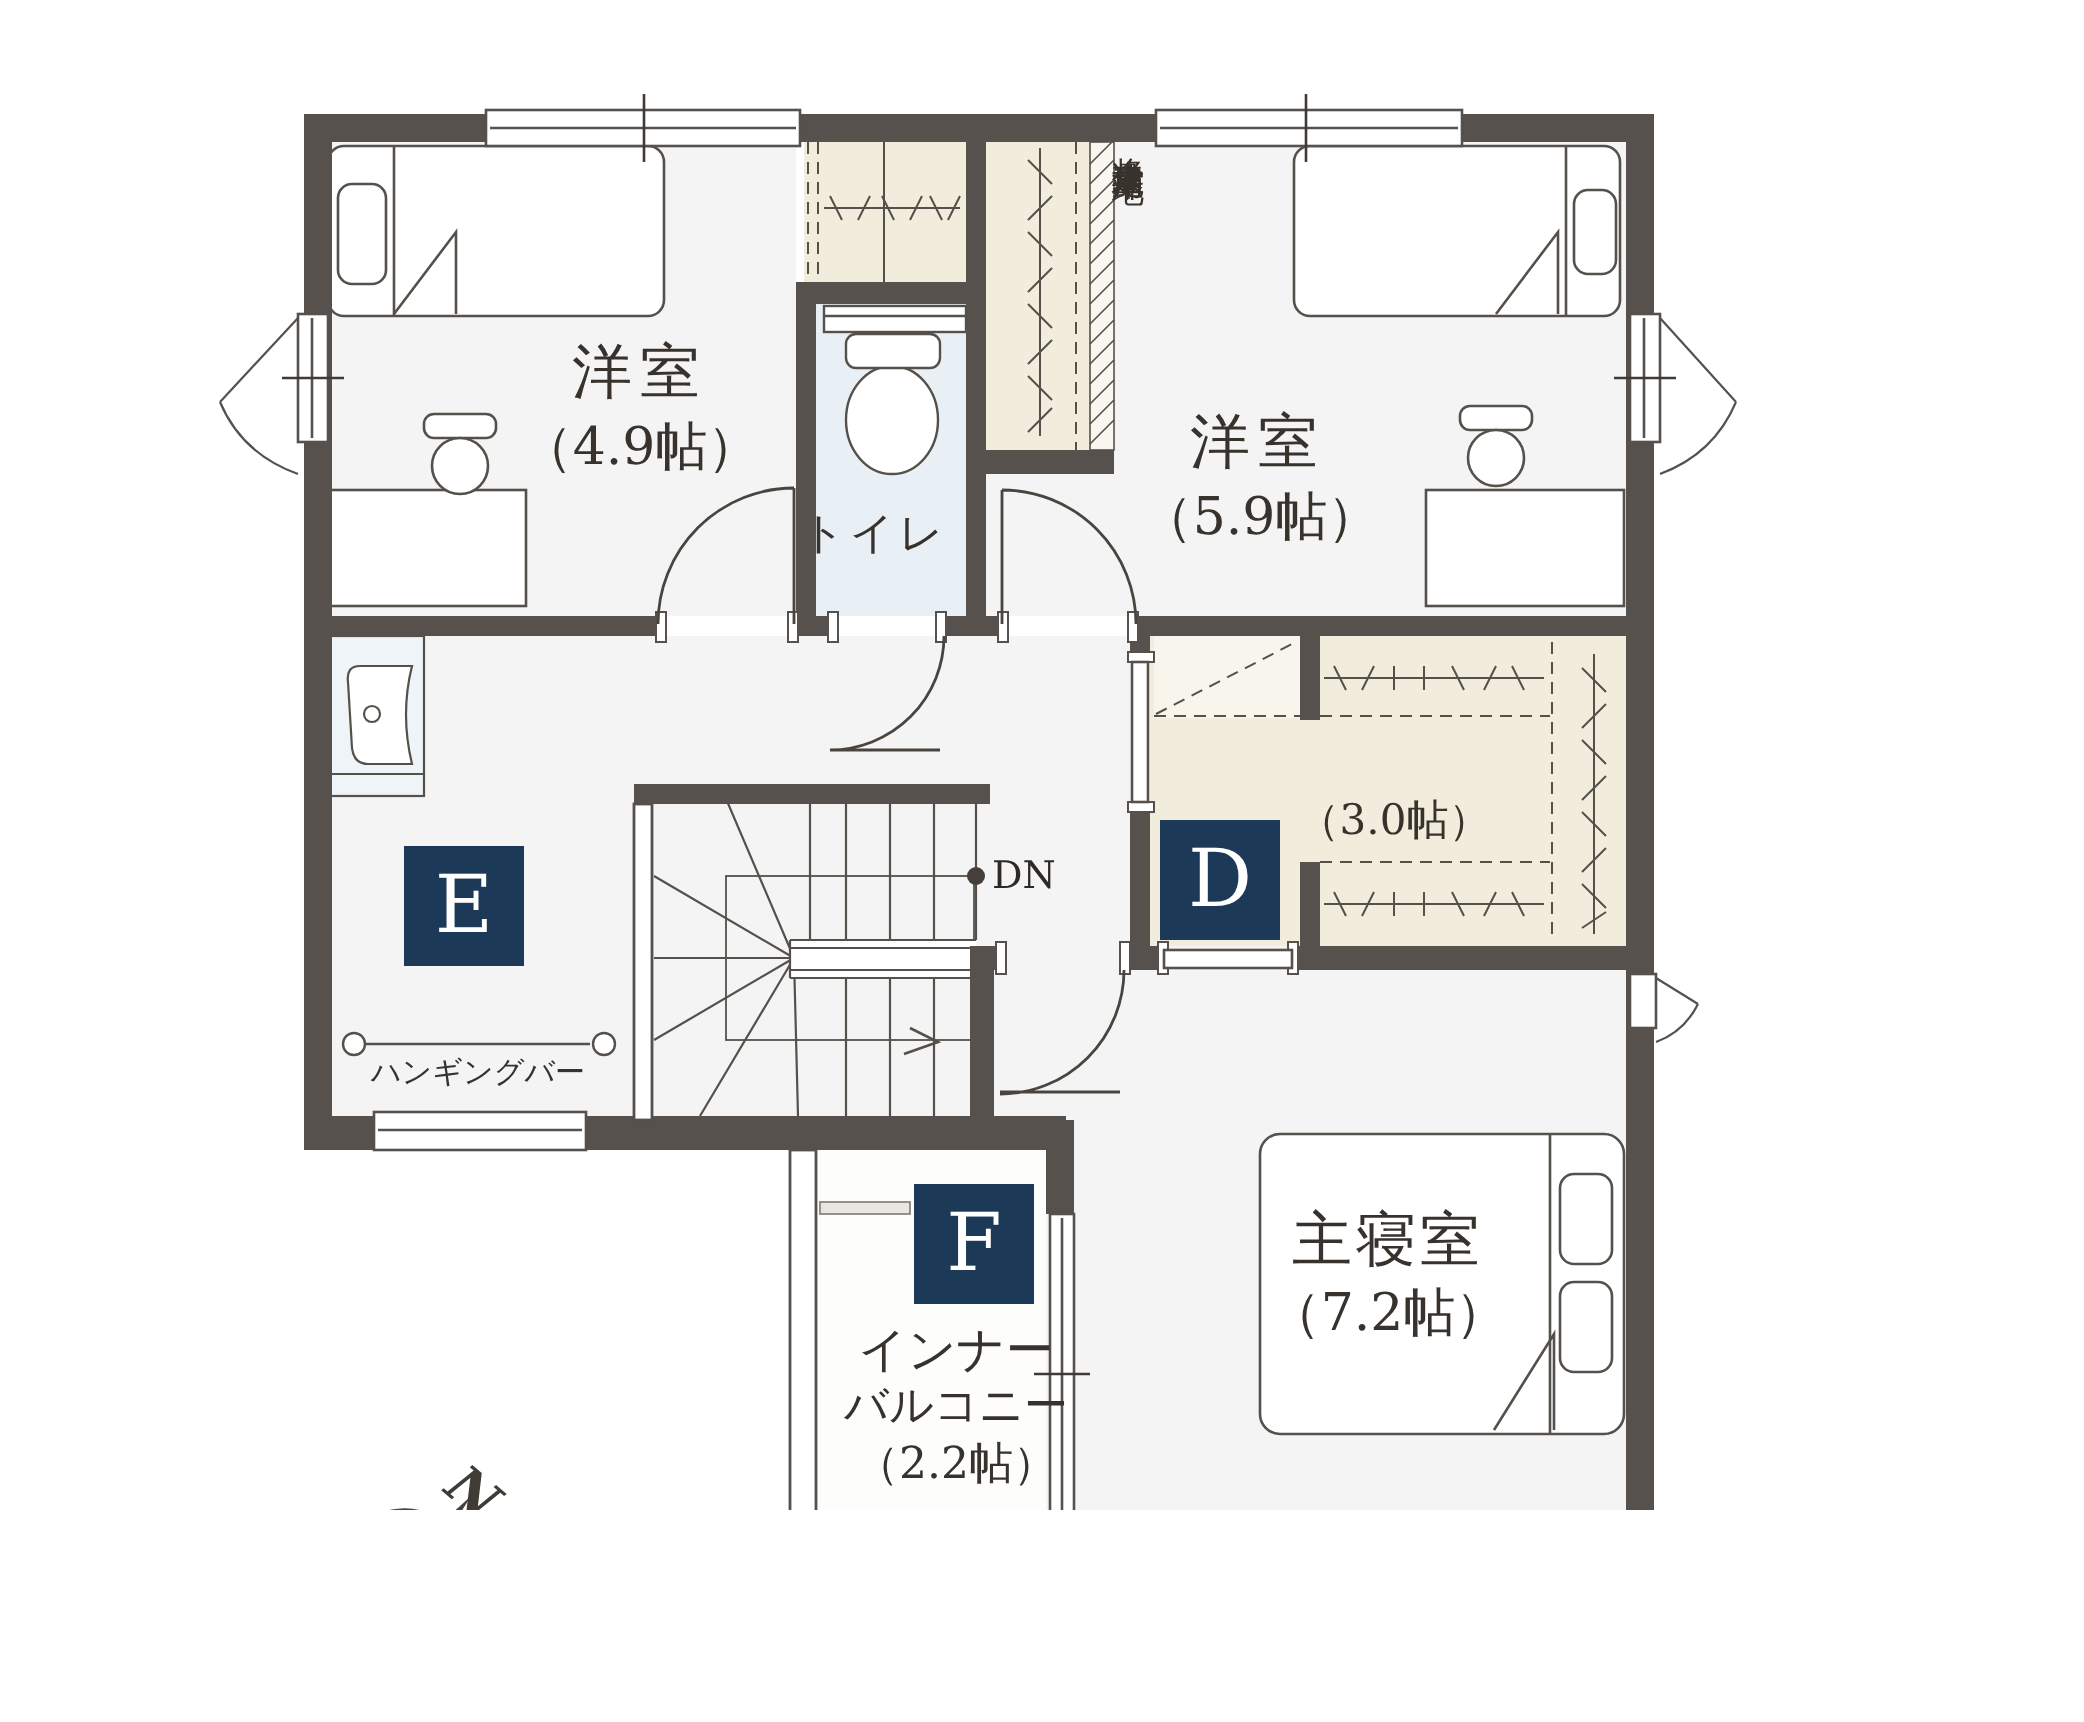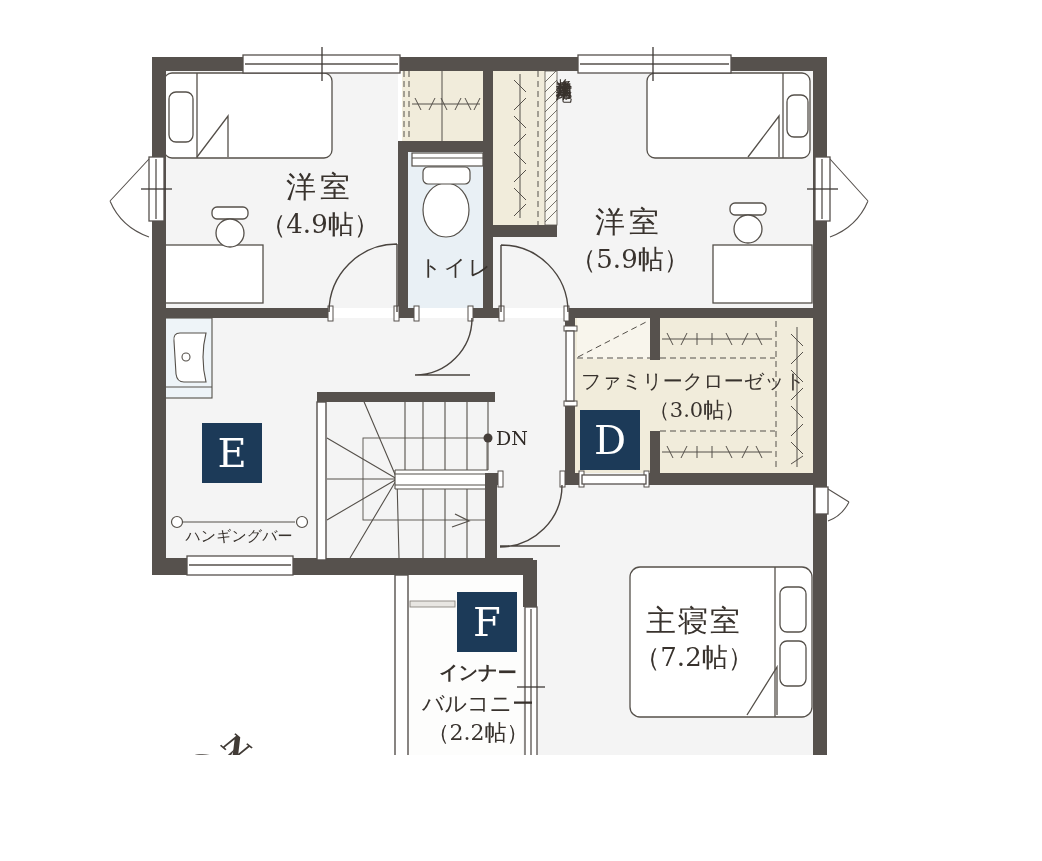--- a/index.html
+++ b/index.html
@@ -279,29 +279,28 @@
       <circle r="2.6" fill="#ffffff"></circle>
     </g>
   </svg>
 
   <div class="lbl" style="left:320px;top:170px;font-size:30px;letter-spacing:4px;">洋室</div>
   <div class="lbl" style="left:320px;top:210px;font-size:26px;">（4.9帖）</div>
 
   <div class="lbl" style="left:629px;top:205px;font-size:30px;letter-spacing:4px;">洋室</div>
   <div class="lbl" style="left:630px;top:245px;font-size:26px;text-align:right;">（5.9帖）</div>
 
-  <div class="lbl" style="left:456px;top:255px;font-size:22px;letter-spacing:2px;text-align:right;">トイレ</div>
-
-  <div class="lbl" style="left:693px;top:370px;font-size:20px;">ファミリークローゼット</div>
+  <div class="lbl" style="left:437px;top:255px;font-size:22px;letter-spacing:2px;text-align:right;">トイレ</div>
+
   <div class="lbl" style="left:697px;top:398px;font-size:21px;">（3.0帖）</div>
 
   <div class="lbl" style="left:694px;top:604px;font-size:30px;letter-spacing:2px;">主寝室</div>
   <div class="lbl" style="left:694px;top:643px;font-size:26px;">（7.2帖）</div>
 
-  <div class="lbl" style="left:478px;top:662px;font-size:19px;font-weight:bold;">インナー</div>
+  <div class="lbl" style="left:478px;top:662px;font-size:24px;">インナー</div>
   <div class="lbl" style="left:478px;top:691px;font-size:22px;">バルコニー</div>
   <div class="lbl" style="left:478px;top:720px;font-size:22px;">（2.2帖）</div>
 
   <div class="lbl" style="left:239px;top:528px;font-size:15px;">ハンギングバー</div>
 
   <div class="dn" style="left:496px;top:427px;">DN</div>
 
   <div class="vert" style="left:556px;top:66px;">将来建具施工用下地</div>
 
   <div class="badge" style="left:202px;top:423px;">E</div>

